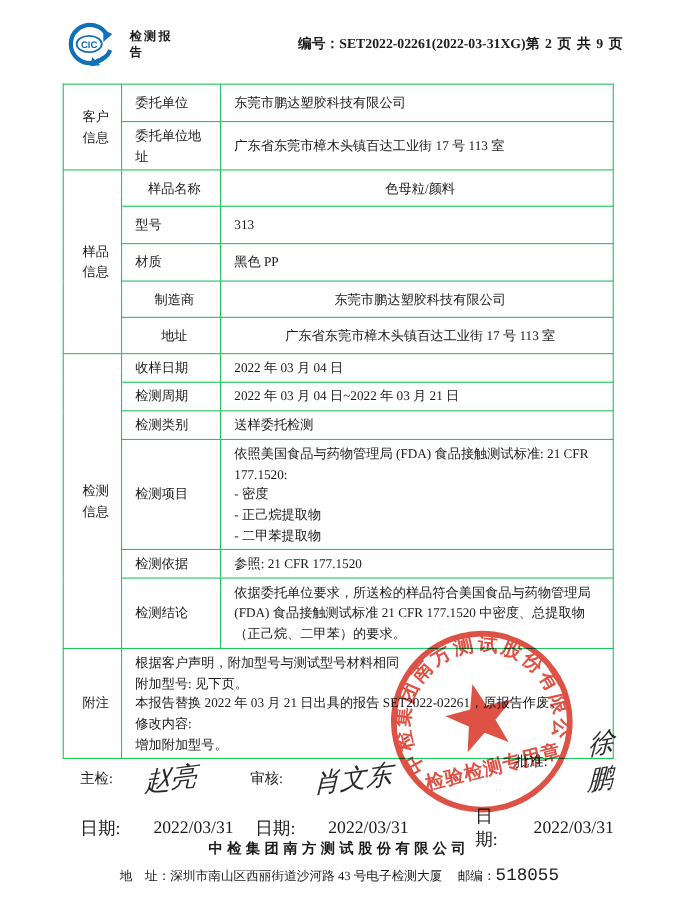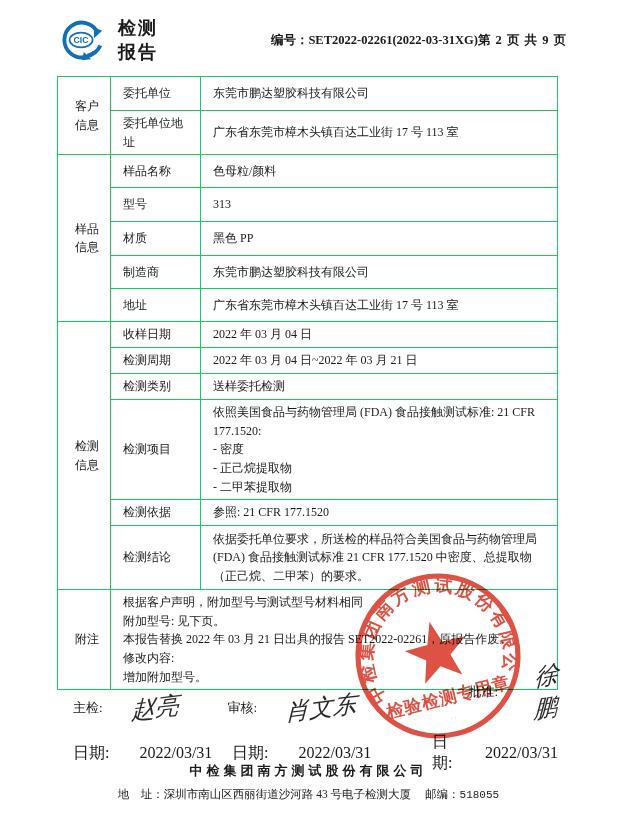--- a/index.html
+++ b/index.html
@@ -10,39 +10,39 @@
     color:#1a1a1a;
   }
   .page { position:absolute; inset:0; }
 
   
   .header {
     position:absolute; left:60px; right:50px; top:18px; height:44px;
     display:flex; align-items:center;
   }
   .logo { width:44px; height:44px; flex:0 0 auto; }
-  .report-title { font-weight:bold; font-size:18px; margin-left:14px; letter-spacing:2px; }
+  .report-title { font-weight:bold; font-size:11px; margin-left:14px; letter-spacing:2px; }
   .report-no { font-weight:bold; font-size:12.5px; margin-left:106px; white-space:nowrap; }
   .page-info { font-weight:bold; font-size:12.5px; margin-left:auto; white-space:nowrap; letter-spacing:1px; }
 
   
   table.main {
     position:absolute; left:57px; top:76px; width:501px;
     border-collapse:collapse; table-layout:fixed;
     font-size:12px;
   }
   table.main td {
     border:1px solid #22c55e; vertical-align:middle;
     padding:3px 6px 3px 12px; line-height:1.55;
   }
   td.sec { width:53px; text-align:center; padding:3px 2px; line-height:1.9; white-space:pre-line; }
   td.lbl { width:90px; padding-left:10px; }
   td.val { }
   tr.r-lg td { height:34px; }
-  tr.r-md td { height:33px; }
+  tr.r-md td { height:33px;text-align:center; }
   tr.r-sm td { height:26px; }
   td.top { vertical-align:top; padding-top:5px; }
   .prewrap { white-space:pre-line; }
   td.note-cell { vertical-align:top; padding-top:5px; height:100px; line-height:1.75; }
 
   
   .sign-area { position:absolute; left:57px; top:682px; width:501px; }
   .sig-row { display:flex; align-items:flex-end; height:42px; }
   .sig-cell { display:flex; align-items:center; }
   .sig-cell.c1 { width:175px; padding-left:16px; }
@@ -67,21 +67,21 @@
     position:absolute; left:352px; top:570px; width:172px; height:172px;
     transform:rotate(-14deg); opacity:.88; mix-blend-mode:multiply;
     pointer-events:none;
   }
 
   
   .footer { position:absolute; left:0; right:0; top:762px; text-align:center; }
   .company { font-weight:bold; font-size:13px; letter-spacing:4px; }
   .addr-line { font-size:11.5px; margin-top:7px; }
   .web-line { font-size:11.5px; margin-top:3px; }
-  .mono { font-family:"Liberation Mono","DejaVu Sans Mono",monospace; font-size:11px; }
+  .mono { font-family:"Liberation Mono","DejaVu Sans Mono",monospace; font-size:16px; }
   a.url {
     color:#0000cc; text-decoration:underline;
     font-family:"Liberation Mono","DejaVu Sans Mono",monospace; font-size:11px;
   }
   .gap { display:inline-block; width:14px; }
   .gap-sm { display:inline-block; width:8px; }
 </style>
 </head>
 <body>
 

